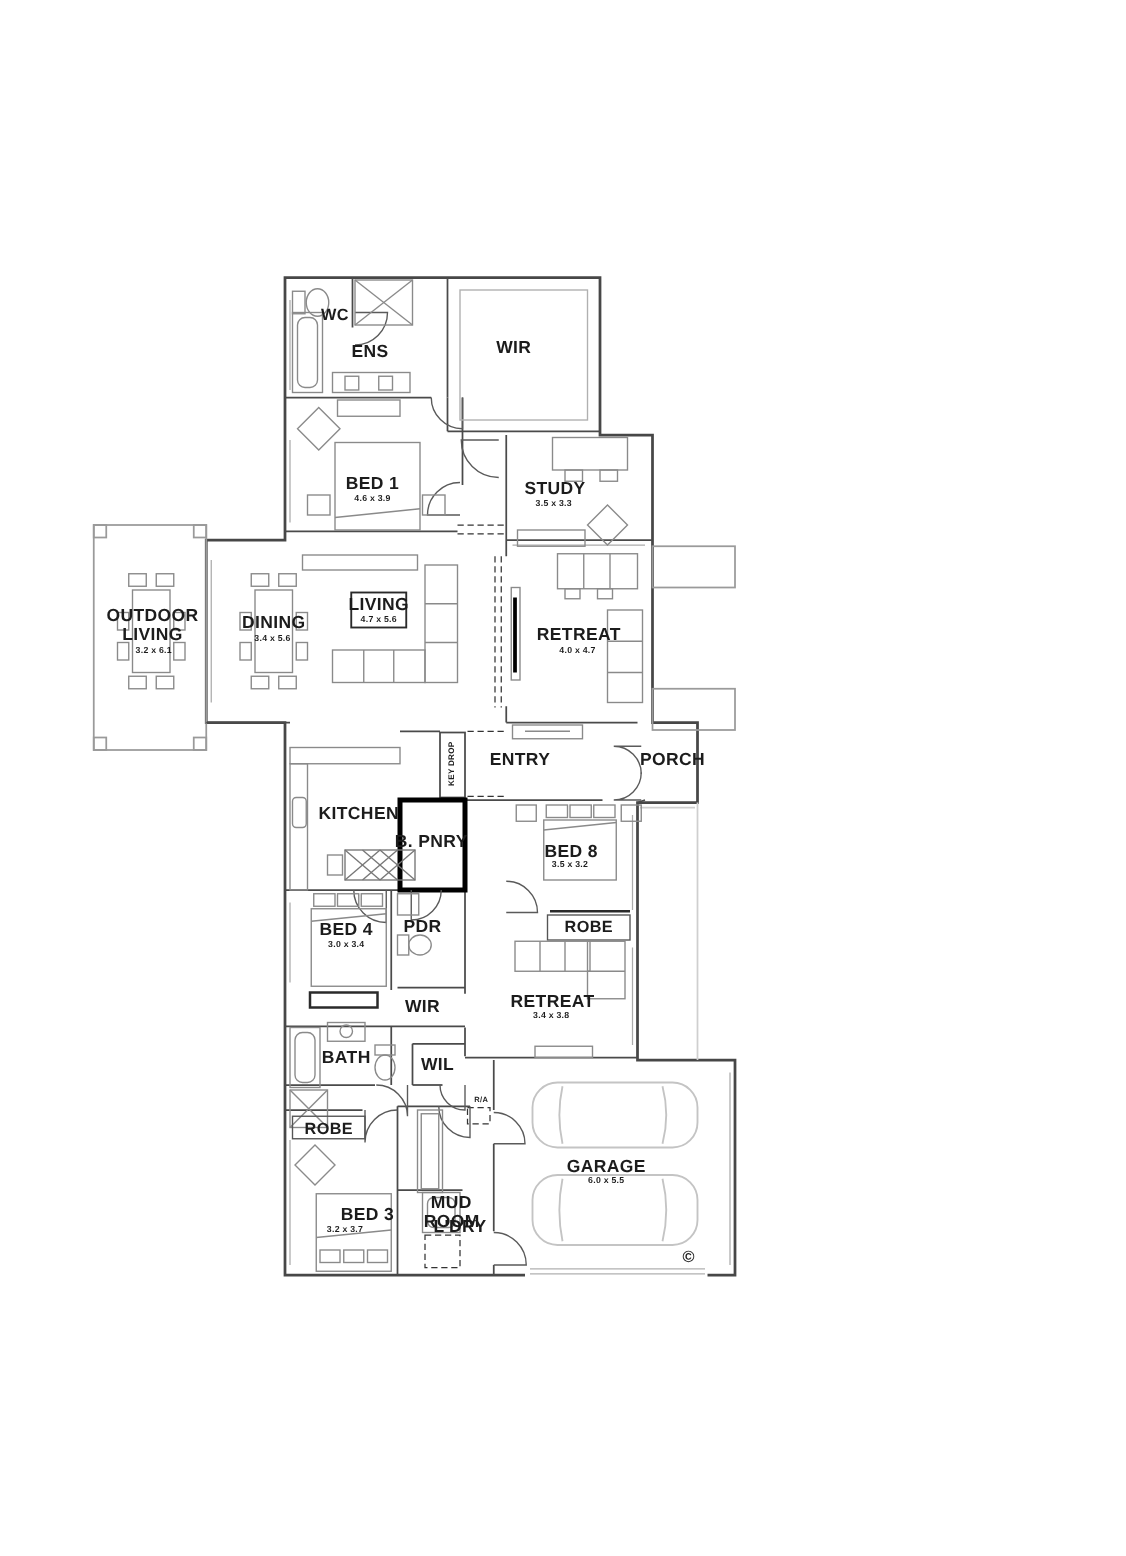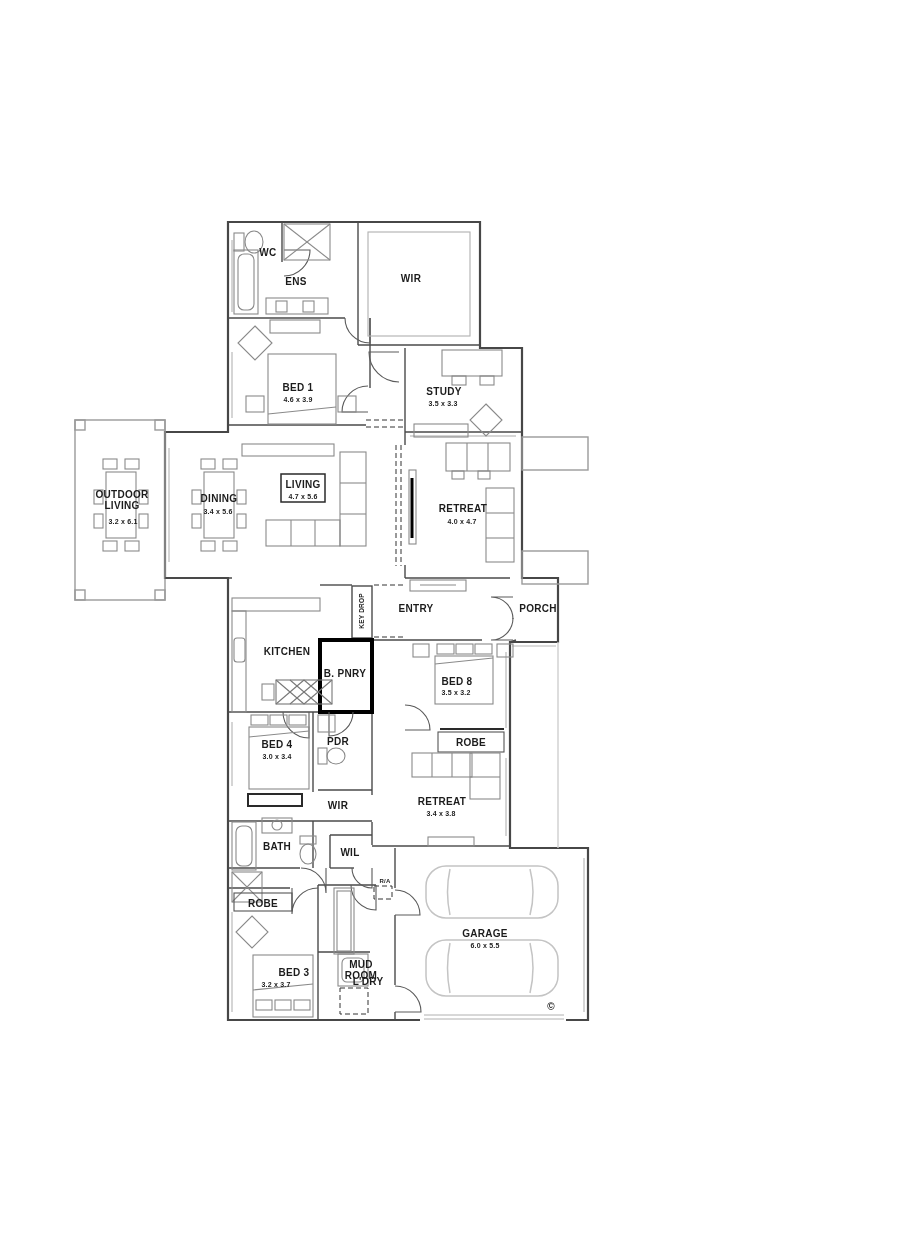--- a/index.html
+++ b/index.html
@@ -3,32 +3,32 @@
 <meta charset="utf-8">
 <style>
   html,body{margin:0;padding:0;background:#ffffff;}
   #plan{
     position:relative;width:901px;height:1245px;background:#ffffff;overflow:hidden;
     font-family:"Liberation Sans", sans-serif;
   }
   #plan svg{position:absolute;left:0;top:0;}
   .lbl{
     position:absolute;transform:translate(-50%,-50%);
-    font-weight:700;font-size:10px;letter-spacing:.3px;color:#1c1c1c;
+    font-weight:700;font-size:14px;letter-spacing:.3px;color:#1c1c1c;
     white-space:nowrap;text-align:center;line-height:1.1;
   }
   .dim{
     position:absolute;transform:translate(-50%,-50%);
     font-weight:700;font-size:7px;letter-spacing:.2px;color:#1c1c1c;
     white-space:nowrap;text-align:center;
   }
   .wrap{white-space:normal;width:80px;}
   .wrap-sm{white-space:normal;width:44px;margin-top:39px;}
   .vert{transform:translate(-50%,-50%) rotate(-90deg);font-size:6.5px;letter-spacing:.2px;}
-  .sm{font-size:10px;}
+  .sm{font-size:13px;}
   .xs{font-size:6px;}
 </style>
 </head>
 <body>
 
 <div id="plan">
 
   <svg width="901" height="1245" viewBox="0 0 901 1245">
 
     <g stroke="#474747" stroke-width="2.2" fill="none">

